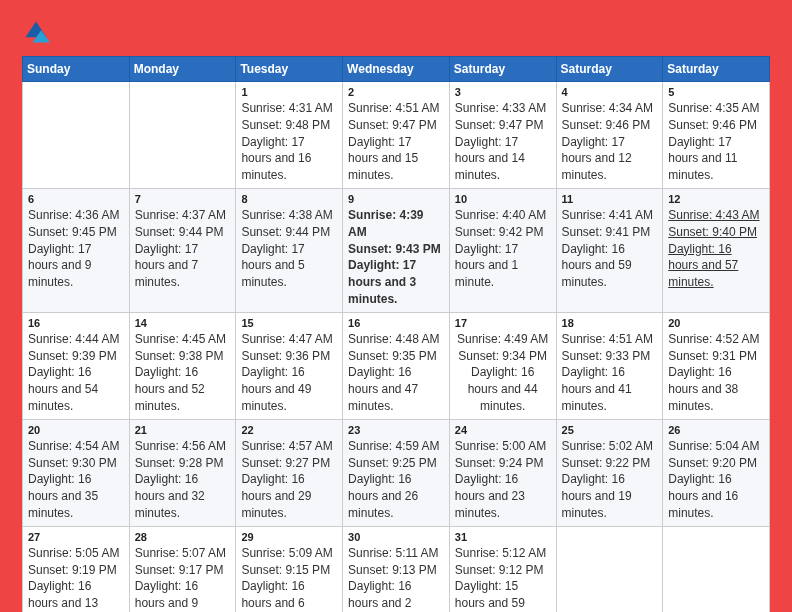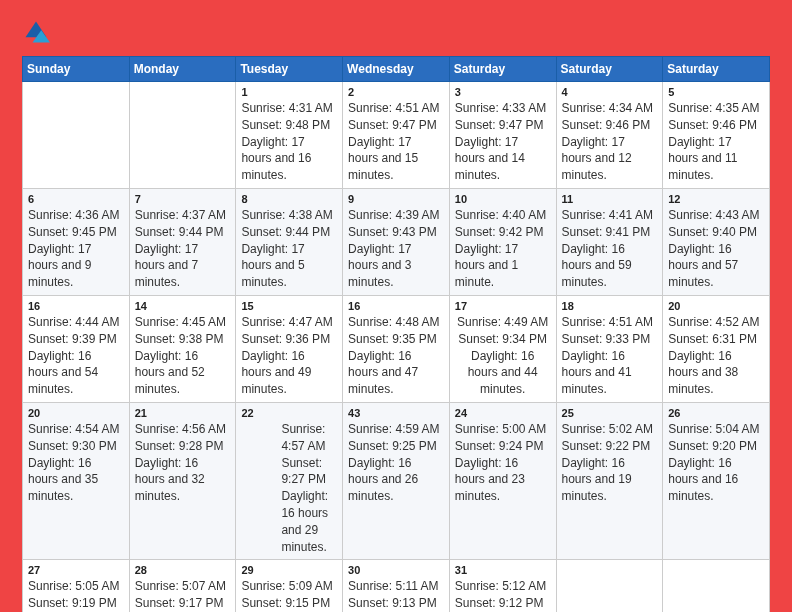--- a/index.html
+++ b/index.html
@@ -185,39 +185,39 @@
 Daylight: 17 hours and 7 minutes.</div>
           </td>
           <td>
             <div class="day-number">8</div>
             <div class="day-info" style="white-space: pre-line;">Sunrise: 4:38 AM
 Sunset: 9:44 PM
 Daylight: 17 hours and 5 minutes.</div>
           </td>
           <td>
             <div class="day-number">9</div>
-            <div class="day-info" style="white-space: pre-line;">Sunrise: 4:39 AM
+            <div class="day-info" style="white-space: pre-line; font-weight: bold;">Sunrise: 4:39 AM
 Sunset: 9:43 PM
 Daylight: 17 hours and 3 minutes.</div>
           </td>
           <td>
             <div class="day-number">10</div>
             <div class="day-info" style="white-space: pre-line;">Sunrise: 4:40 AM
 Sunset: 9:42 PM
 Daylight: 17 hours and 1 minute.</div>
           </td>
           <td>
             <div class="day-number">11</div>
             <div class="day-info" style="white-space: pre-line;">Sunrise: 4:41 AM
 Sunset: 9:41 PM
 Daylight: 16 hours and 59 minutes.</div>
           </td>
           <td>
             <div class="day-number">12</div>
-            <div class="day-info" style="white-space: pre-line;">Sunrise: 4:43 AM
+            <div class="day-info" style="white-space: pre-line; text-decoration: underline;">Sunrise: 4:43 AM
 Sunset: 9:40 PM
 Daylight: 16 hours and 57 minutes.</div>
           </td>
         </tr>
         <tr>
           <td>
             <div class="day-number">16</div>
             <div class="day-info" style="white-space: pre-line;">Sunrise: 4:44 AM
 Sunset: 9:39 PM
 Daylight: 16 hours and 54 minutes.</div>
@@ -248,45 +248,45 @@
           </td>
           <td>
             <div class="day-number">18</div>
             <div class="day-info" style="white-space: pre-line;">Sunrise: 4:51 AM
 Sunset: 9:33 PM
 Daylight: 16 hours and 41 minutes.</div>
           </td>
           <td>
             <div class="day-number">20</div>
             <div class="day-info" style="white-space: pre-line;">Sunrise: 4:52 AM
-Sunset: 6:31 PM
+Sunset: 9:31 PM
 Daylight: 16 hours and 38 minutes.</div>
           </td>
         </tr>
         <tr>
           <td>
             <div class="day-number">20</div>
             <div class="day-info" style="white-space: pre-line;">Sunrise: 4:54 AM
 Sunset: 9:30 PM
 Daylight: 16 hours and 35 minutes.</div>
           </td>
           <td>
             <div class="day-number">21</div>
             <div class="day-info" style="white-space: pre-line;">Sunrise: 4:56 AM
 Sunset: 9:28 PM
 Daylight: 16 hours and 32 minutes.</div>
           </td>
           <td>
             <div class="day-number">22</div>
-            <div class="day-info" style="white-space: pre-line; margin-left: 40px;">Sunrise: 4:57 AM
+            <div class="day-info" style="white-space: pre-line;">Sunrise: 4:57 AM
 Sunset: 9:27 PM
 Daylight: 16 hours and 29 minutes.</div>
           </td>
           <td>
-            <div class="day-number">43</div>
+            <div class="day-number">23</div>
             <div class="day-info" style="white-space: pre-line;">Sunrise: 4:59 AM
 Sunset: 9:25 PM
 Daylight: 16 hours and 26 minutes.</div>
           </td>
           <td>
             <div class="day-number">24</div>
             <div class="day-info" style="white-space: pre-line;">Sunrise: 5:00 AM
 Sunset: 9:24 PM
 Daylight: 16 hours and 23 minutes.</div>
           </td>

